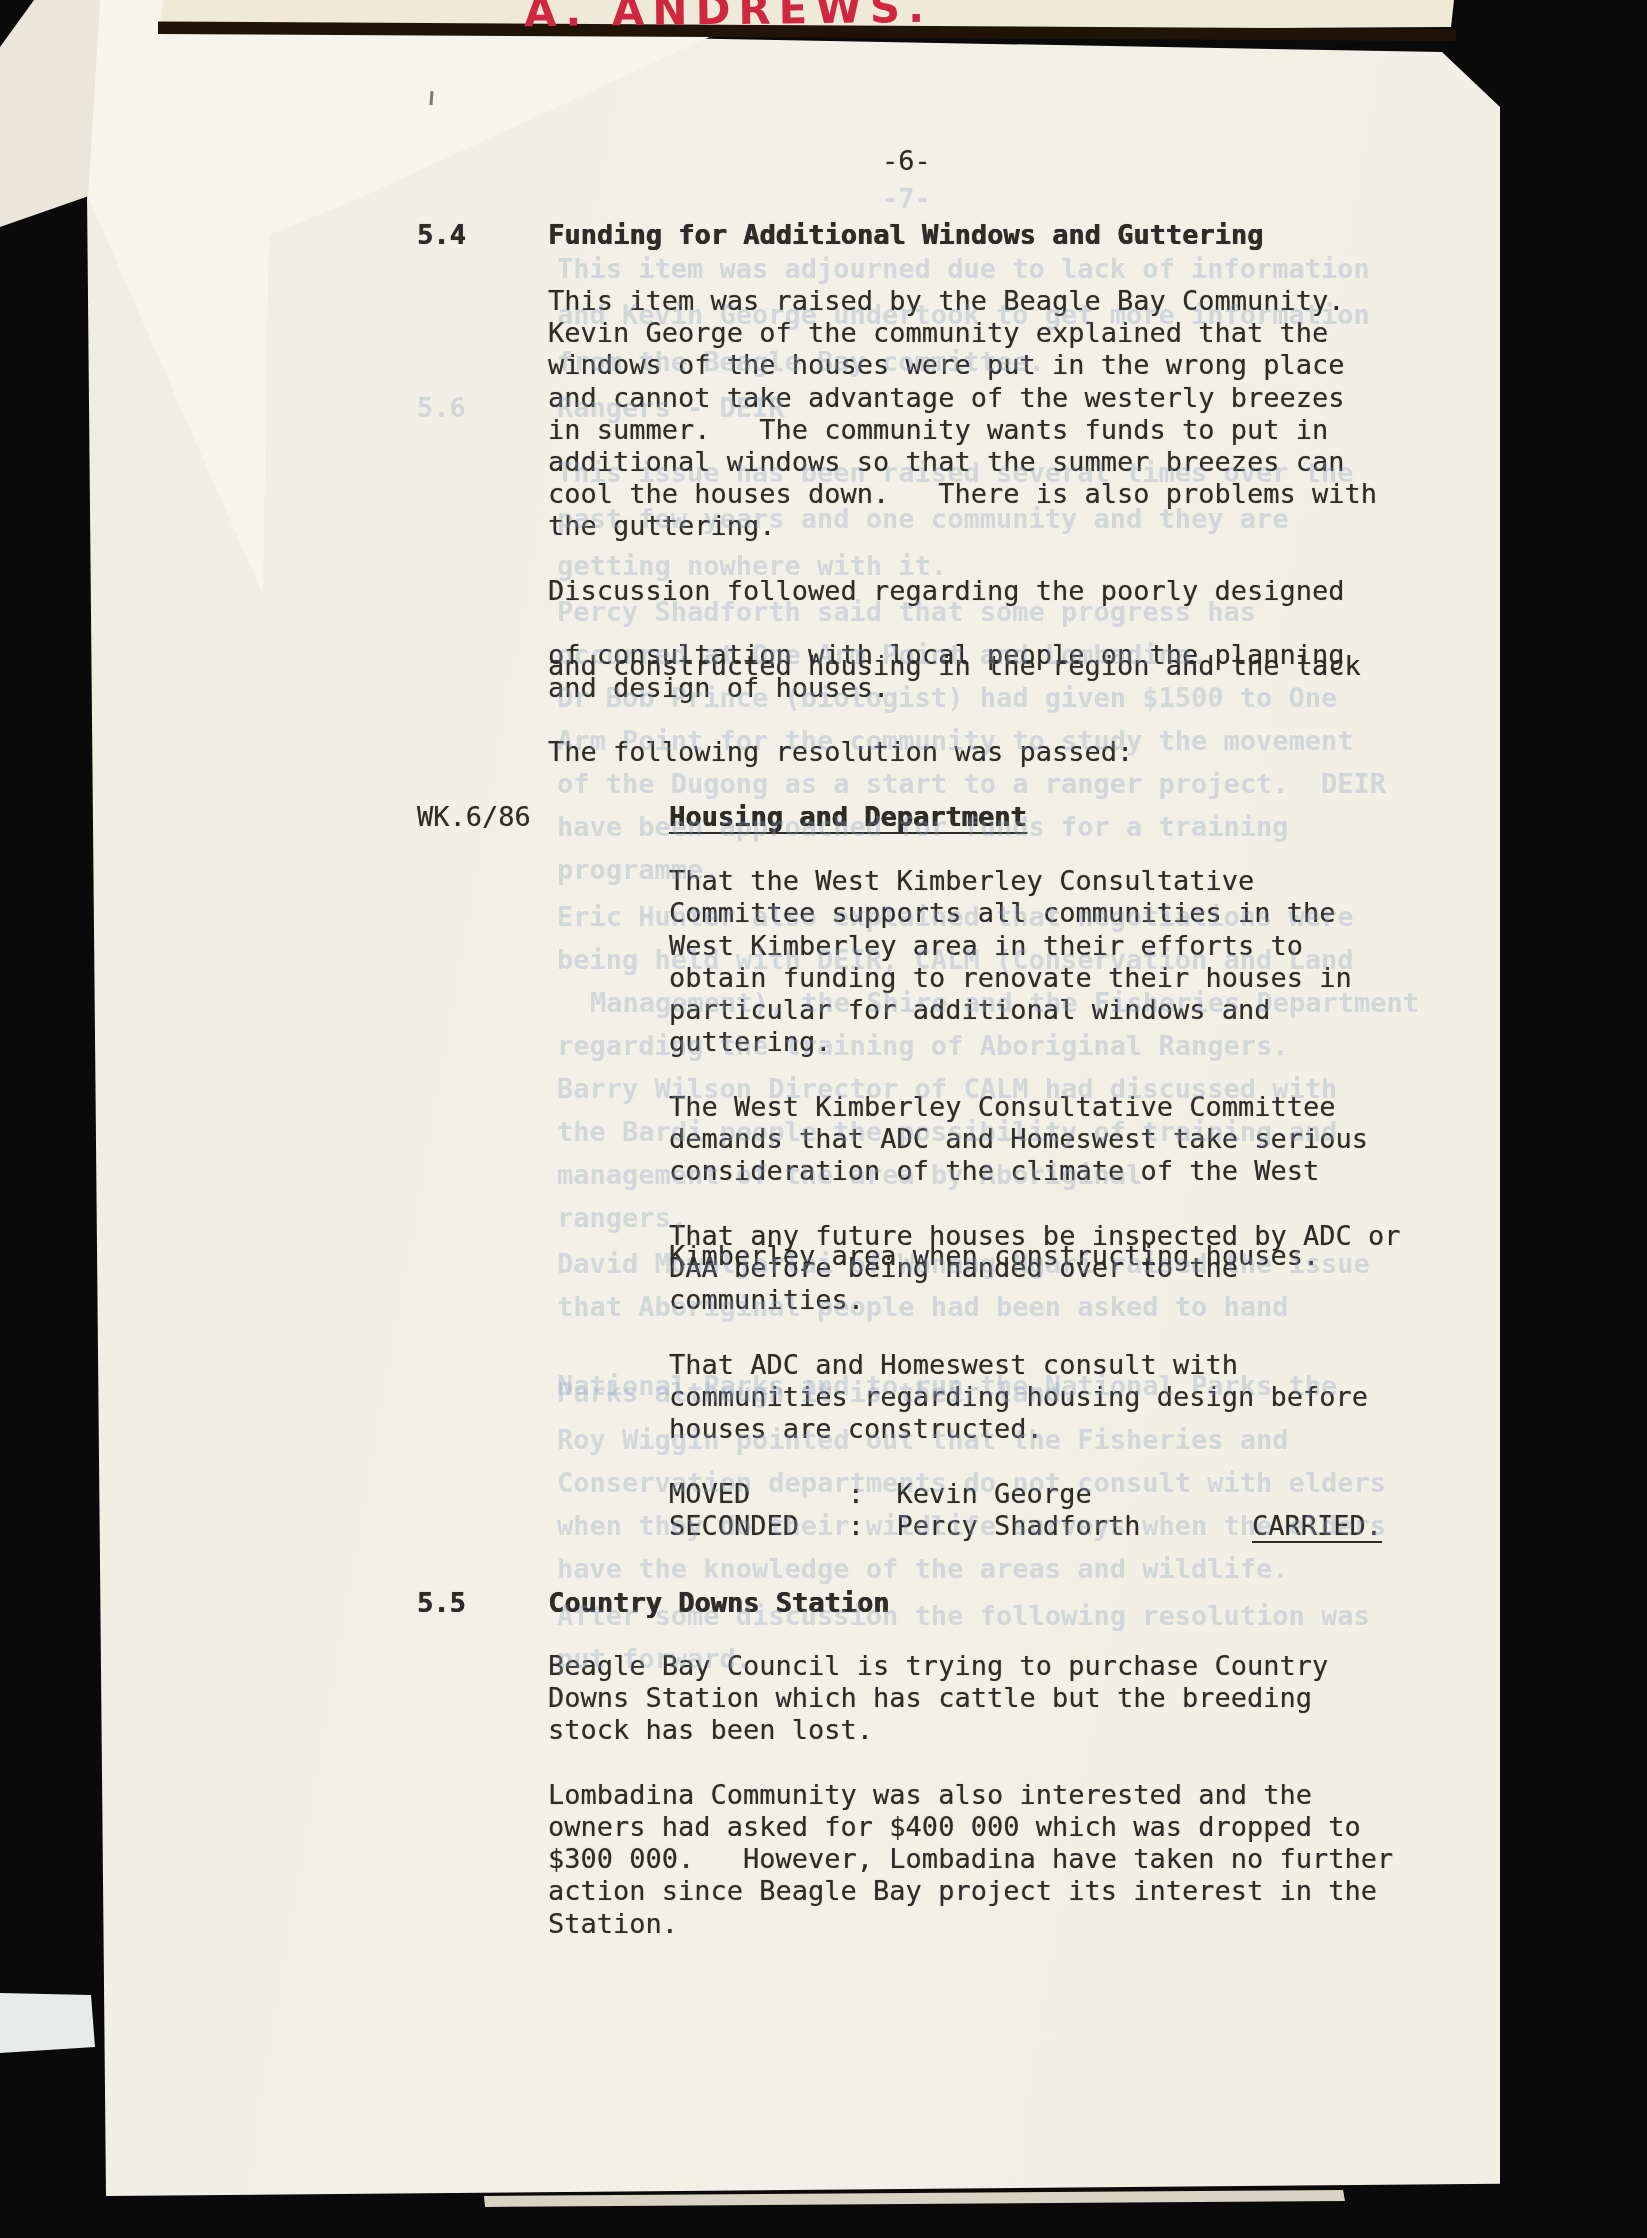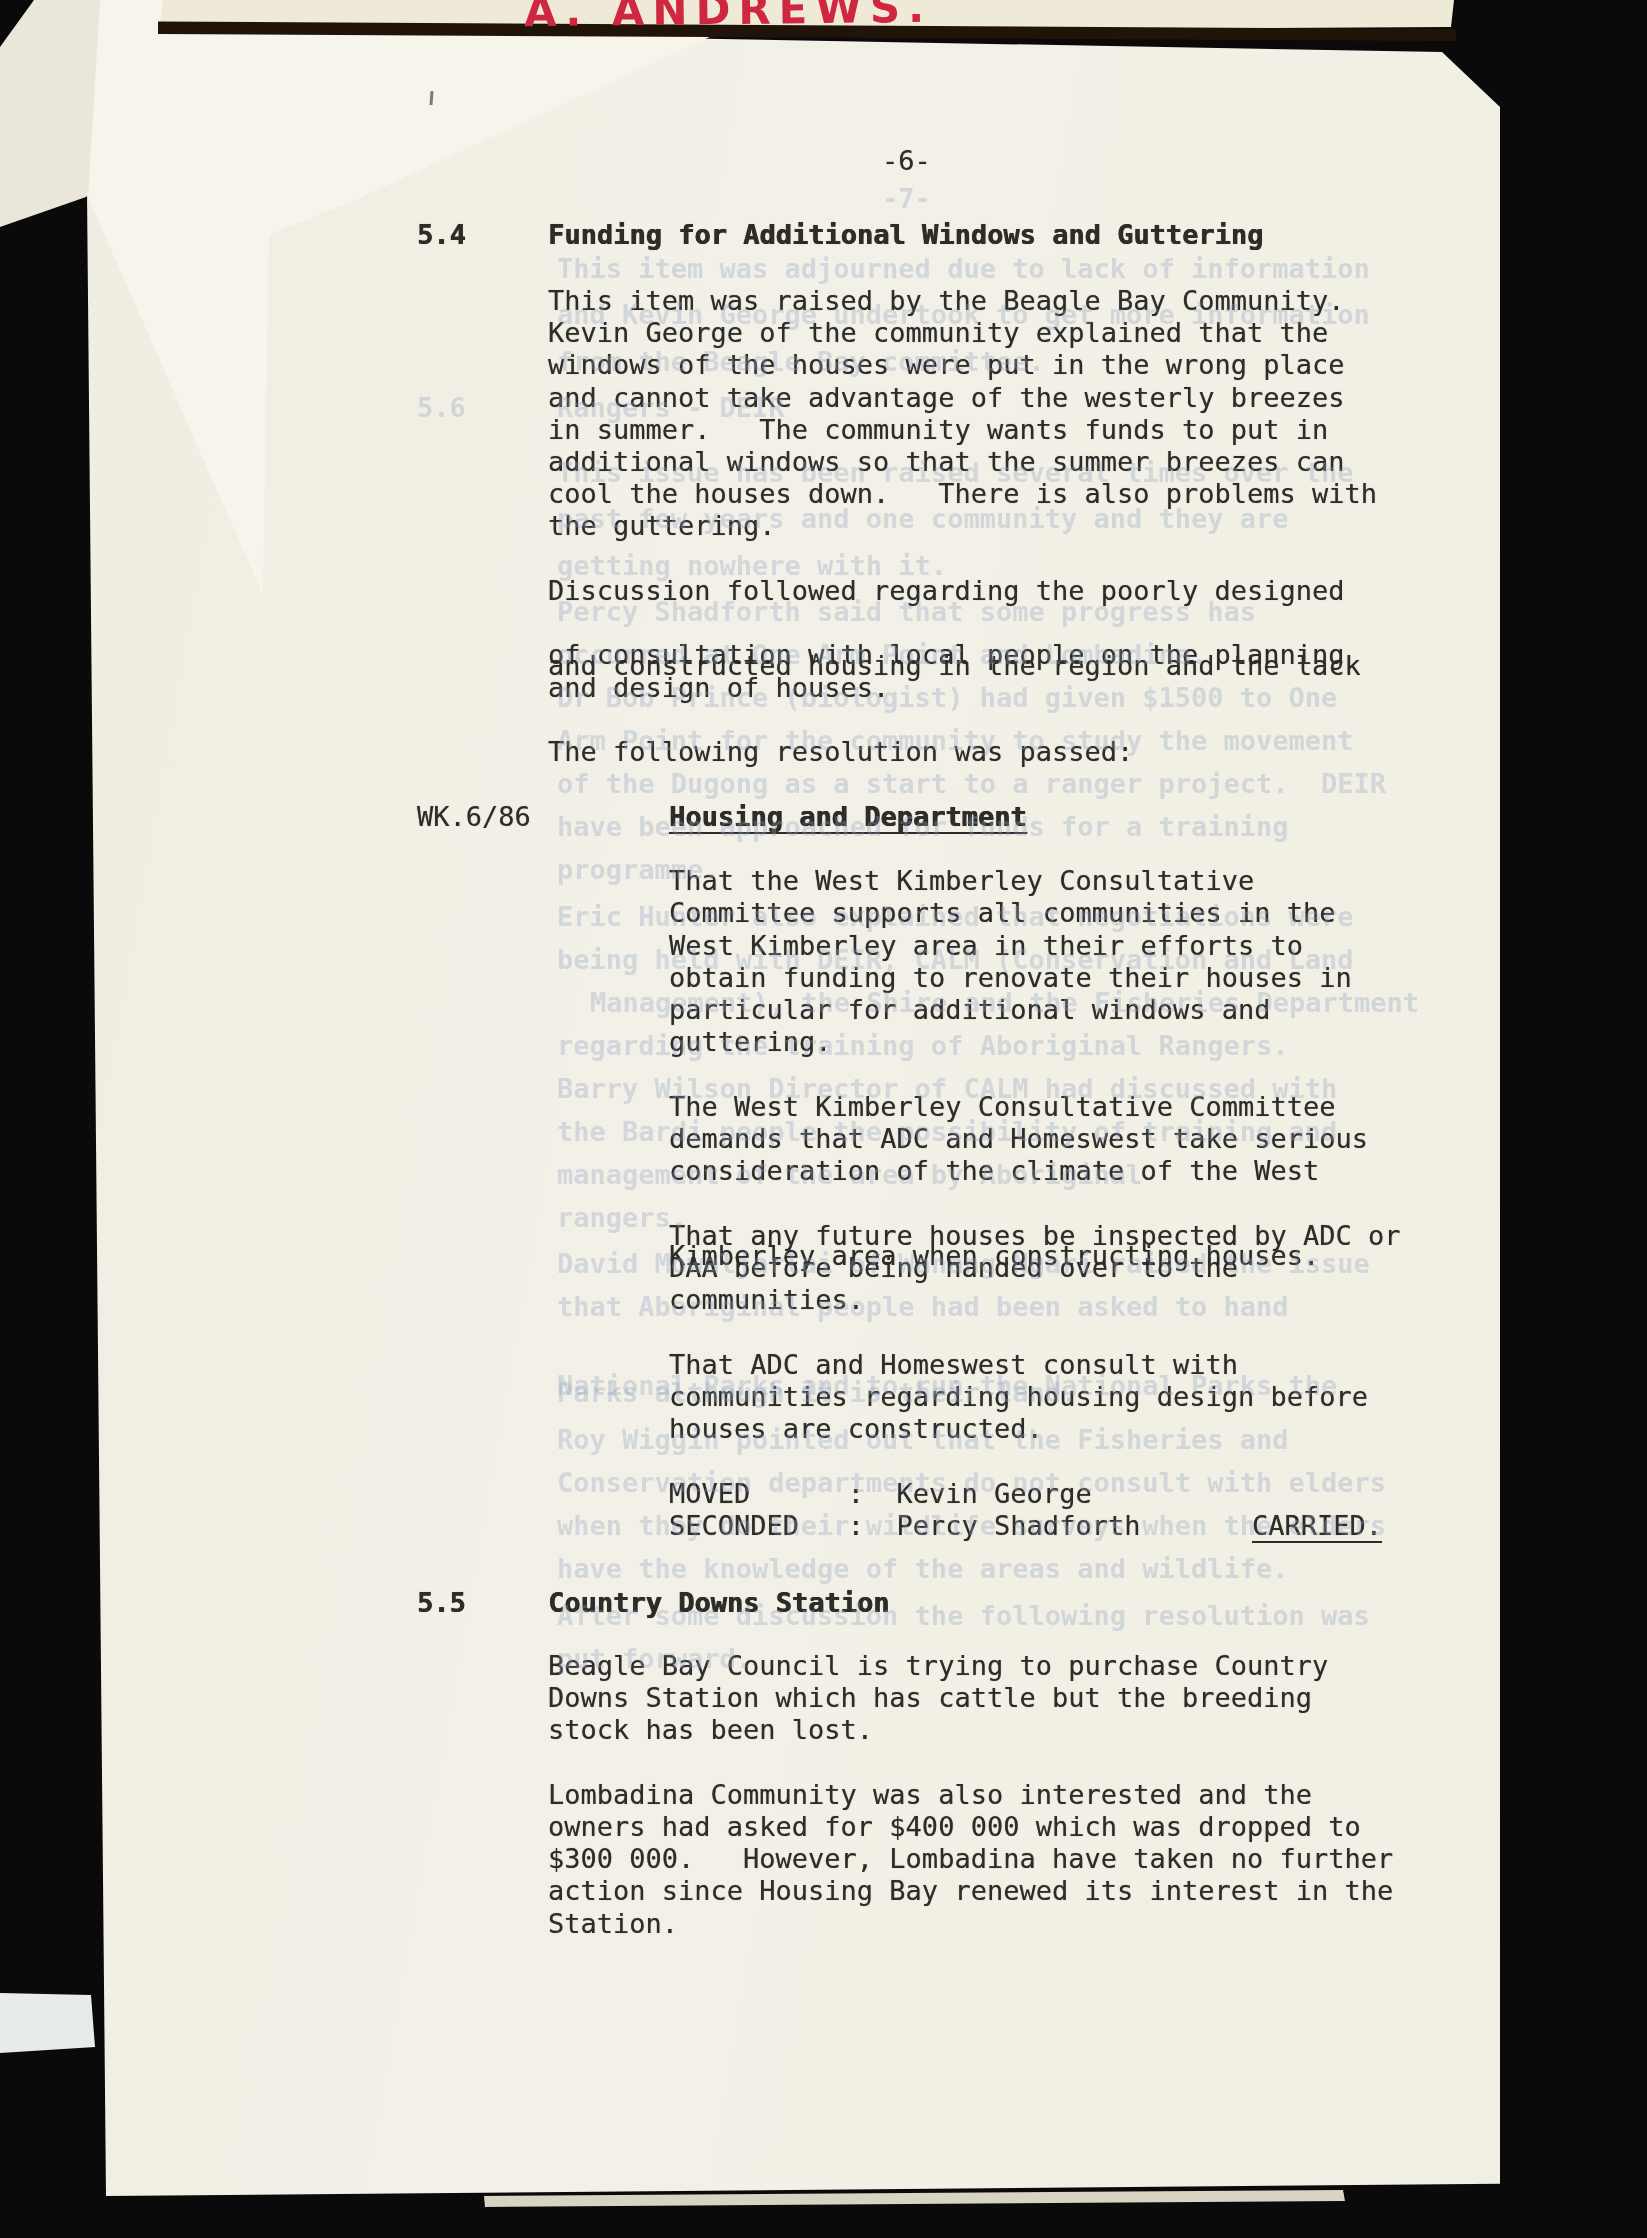--- a/index.html
+++ b/index.html
@@ -89,21 +89,21 @@
       <div class="tline" style="left: 669px; top: 1510px;">SECONDED   :  Percy Shadforth</div>
       <div class="tline u" style="left: 1252px; top: 1510px;">CARRIED.</div>
       <div class="tline b" style="left: 417px; top: 1587px;">5.5</div>
       <div class="tline b" style="left: 548px; top: 1587px;">Country Downs Station</div>
       <div class="tline" style="left: 548px; top: 1650px;">Beagle Bay Council is trying to purchase Country</div>
       <div class="tline" style="left: 548px; top: 1682px;">Downs Station which has cattle but the breeding</div>
       <div class="tline" style="left: 548px; top: 1714px;">stock has been lost.</div>
       <div class="tline" style="left: 548px; top: 1779px;">Lombadina Community was also interested and the</div>
       <div class="tline" style="left: 548px; top: 1811px;">owners had asked for $400 000 which was dropped to</div>
       <div class="tline" style="left: 548px; top: 1843px;">$300 000.   However, Lombadina have taken no further</div>
-      <div class="tline" style="left: 548px; top: 1875px;">action since Housing Bay renewed its interest in the</div>
+      <div class="tline" style="left: 548px; top: 1875px;">action since Beagle Bay project its interest in the</div>
       <div class="tline" style="left: 548px; top: 1908px;">Station.</div>
       <div class="tline ghost" style="left: 557px; top: 253px;">This item was adjourned due to lack of information</div>
       <div class="tline ghost" style="left: 557px; top: 299px;">and Kevin George undertook to get more information</div>
       <div class="tline ghost" style="left: 557px; top: 346px;">from the Beagle Bay committee.</div>
       <div class="tline ghost" style="left: 417px; top: 392px;">5.6</div>
       <div class="tline ghost" style="left: 557px; top: 392px;">Rangers - DEIR</div>
       <div class="tline ghost" style="left: 557px; top: 457px;">This issue has been raised several times over the</div>
       <div class="tline ghost" style="left: 557px; top: 503px;">past few years and one community and they are</div>
       <div class="tline ghost" style="left: 557px; top: 550px;">getting nowhere with it.</div>
       <div class="tline ghost" style="left: 557px; top: 596px;">Percy Shadforth said that some progress has</div>

